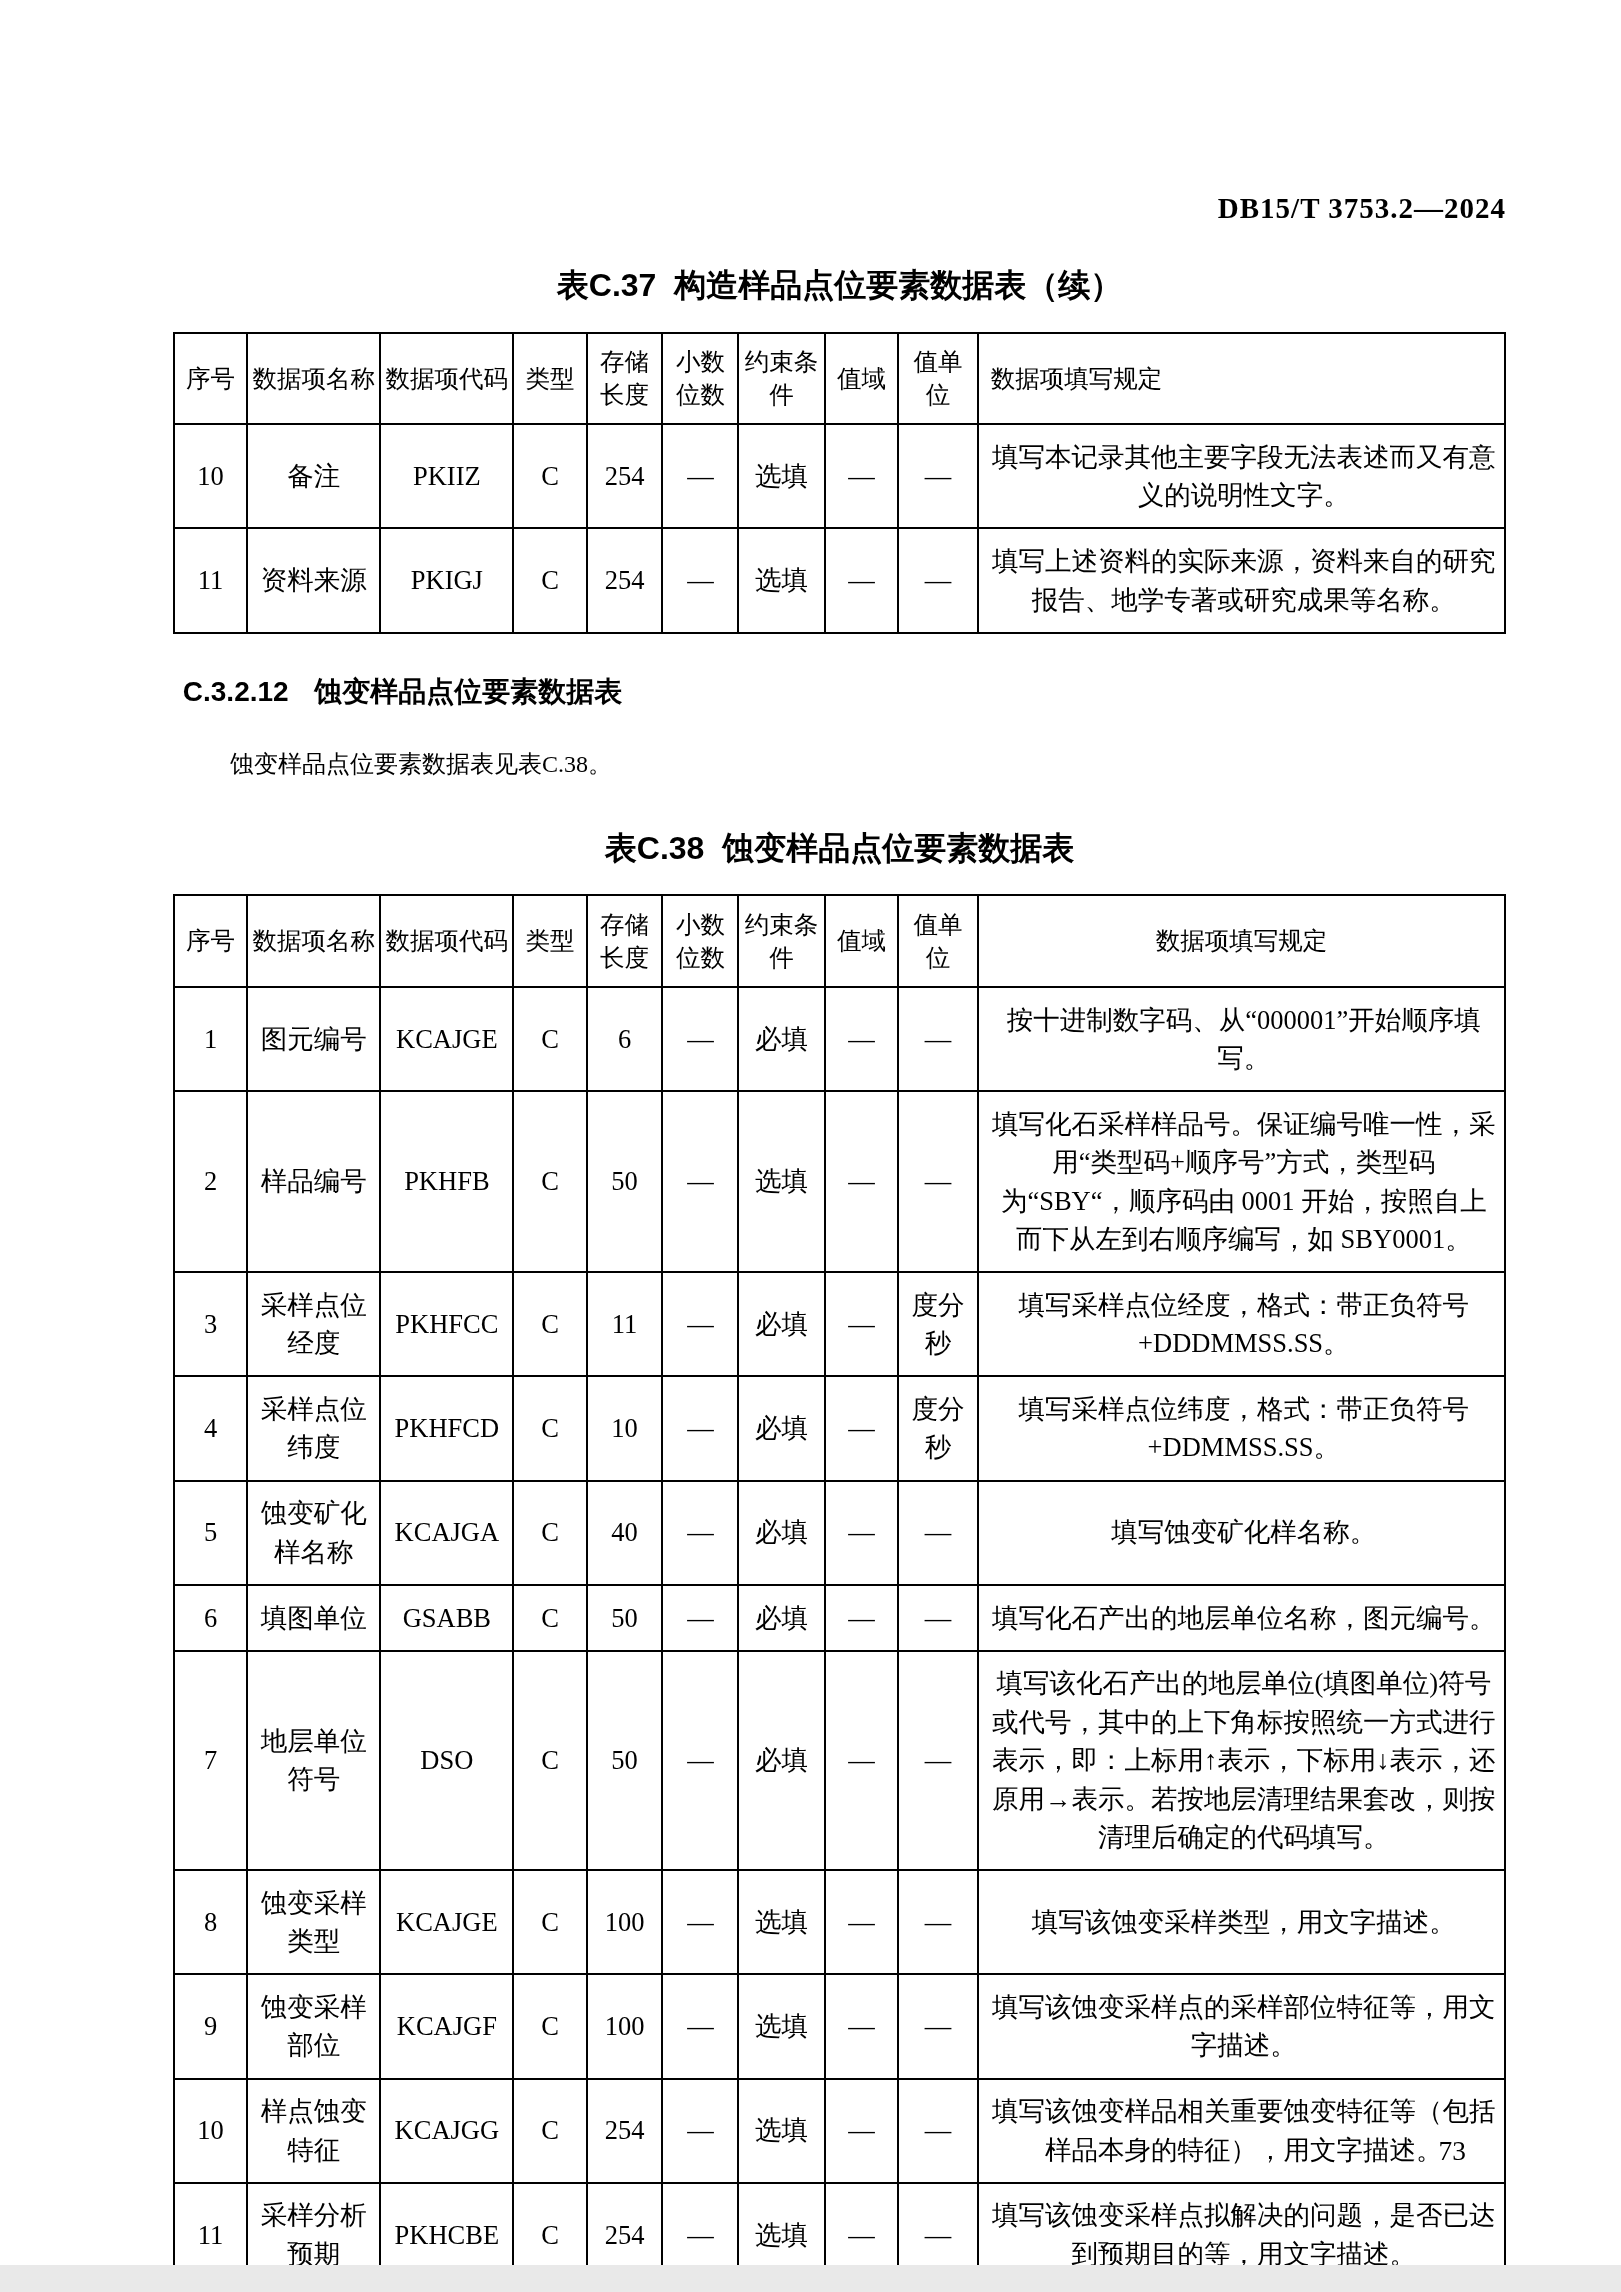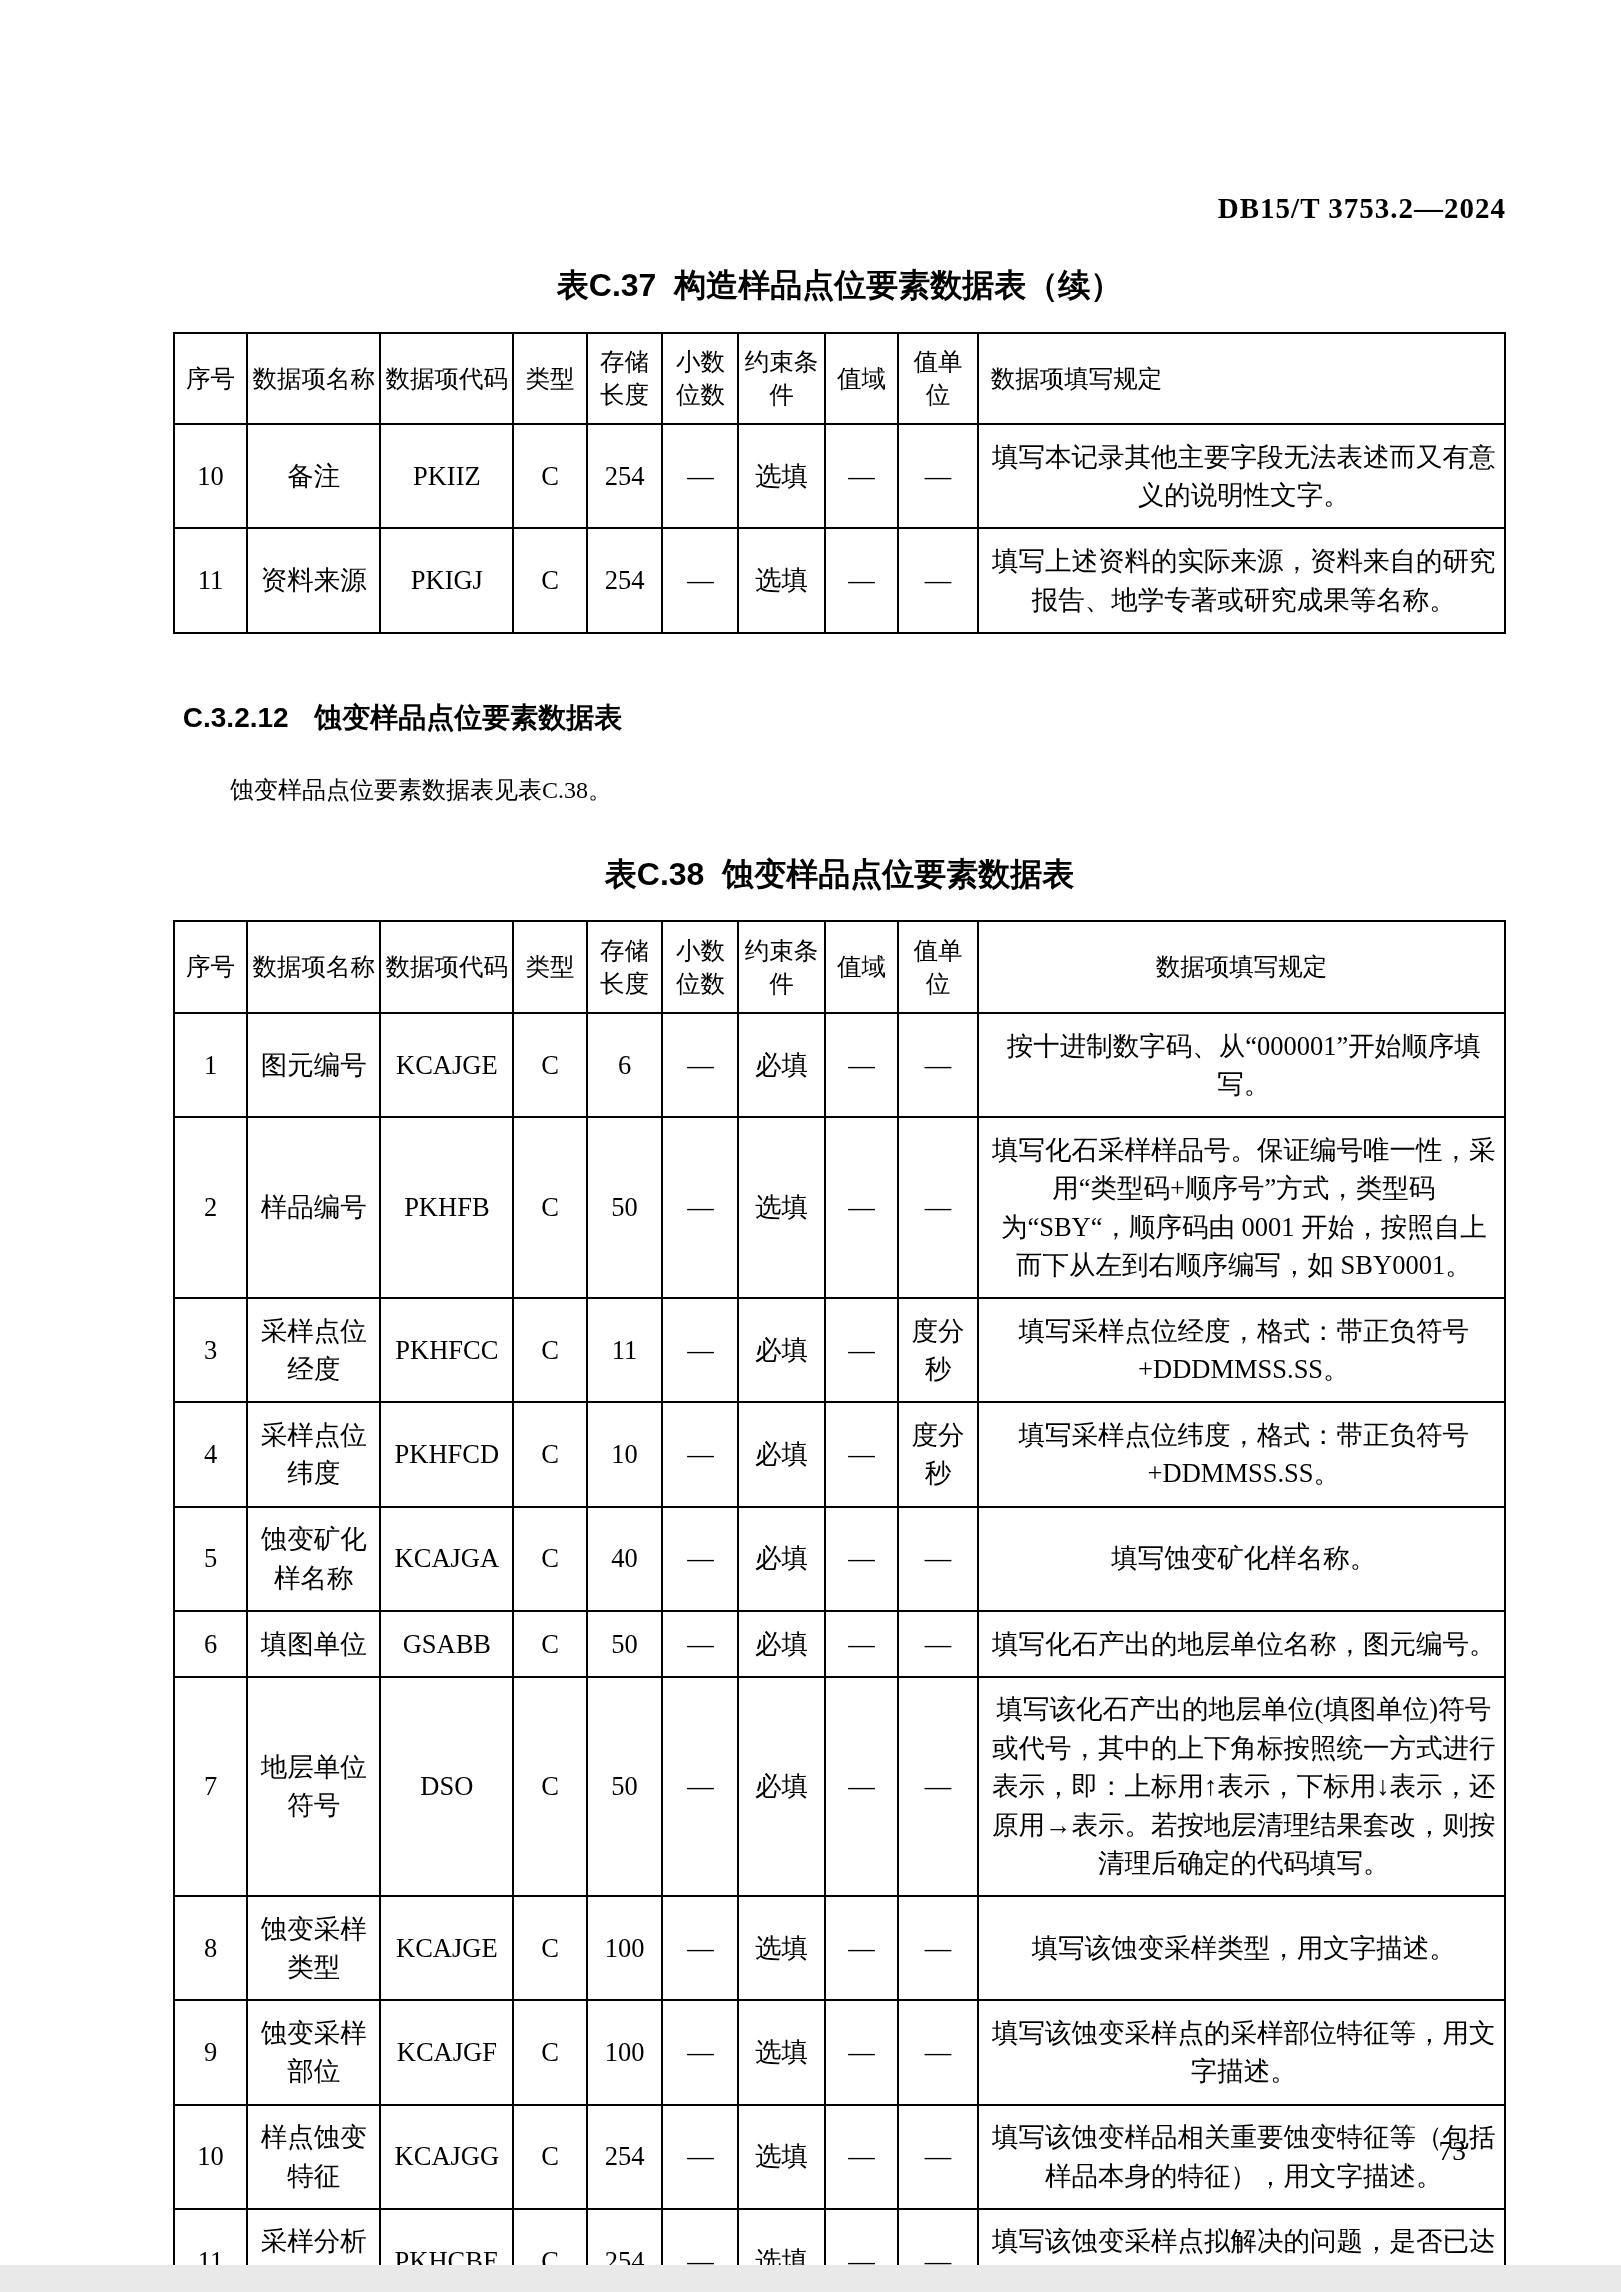--- a/index.html
+++ b/index.html
@@ -71,21 +71,21 @@
   .col-2  { width: 10%; }
   .col-3  { width: 10%; }
   .col-4  { width: 5.5%; }
   .col-5  { width: 5.7%; }
   .col-6  { width: 5.7%; }
   .col-7  { width: 6.5%; }
   .col-8  { width: 5.5%; }
   .col-9  { width: 6.0%; }
   .col-10 { width: 39.6%; }
   .section-heading {
-    margin-top: 65px;
+    margin-top: 39px;
     margin-left: 9.8px;
     font-size: 28px;
     font-weight: bold;
     font-family: "Liberation Sans", sans-serif;
   }
   .section-number { margin-right: 25.5px; }
   .body-paragraph {
     margin-top: 35px;
     font-size: 24px;
     text-indent: 57px;

